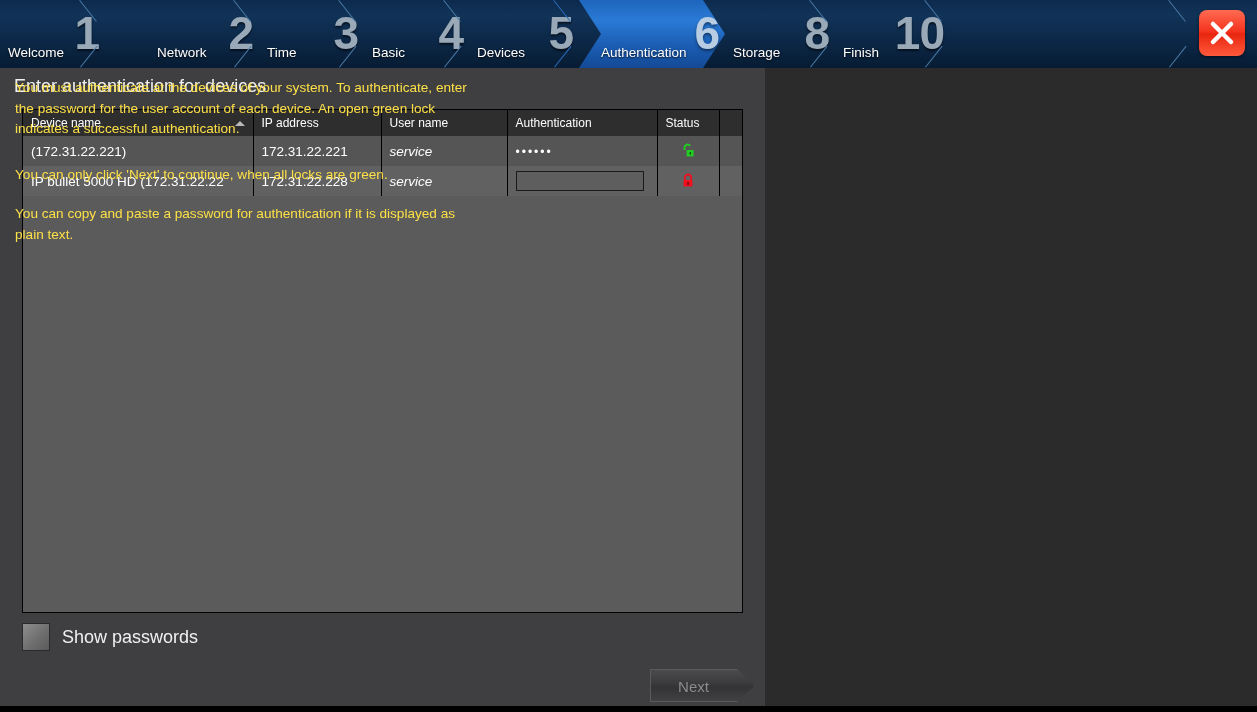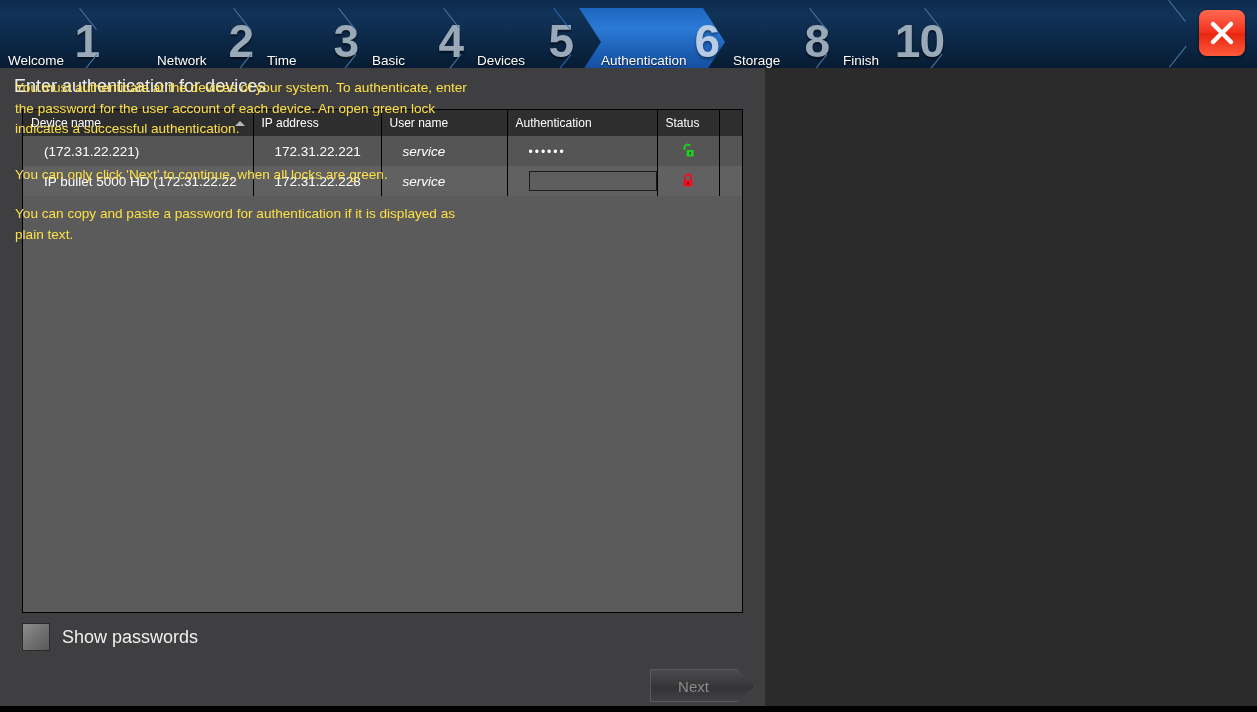--- a/index.html
+++ b/index.html
@@ -28,21 +28,21 @@
     left: 0;
     top: 0;
     width: 1257px;
     height: 68px;
     background: linear-gradient(180deg, #0d2a4d 0%, #113358 22%, #0c2746 62%, #071c33 100%);
     overflow: hidden;
   }
   .wizard-steps {
     position: absolute;
     left: 0;
-    top: 8px;
+    top: 0;
     height: 68px;
     width: 1200px;
     display: flex;
   }
   .step {
     position: relative;
     height: 68px;
     flex: 0 0 auto;
     overflow: visible;
   }
@@ -208,21 +208,21 @@
     box-sizing: border-box;
     border-right: 1px solid #000;
     position: relative;
     white-space: nowrap;
     overflow: hidden;
   }
   table.devtable th:last-child { border-right: none; }
   table.devtable td {
     font-size: 13.5px;
     color: #ffffff;
-    padding: 4px 21px;
+    padding: 4px 8px;
     height: 30px;
     box-sizing: border-box;
     border-right: 1px solid #000;
     white-space: nowrap;
     overflow: hidden;
     vertical-align: middle;
   }
   table.devtable td:last-child { border-right: none; }
   tr.row-0 td { background: #555556; }
   tr.row-1 td { background: #616162; }

